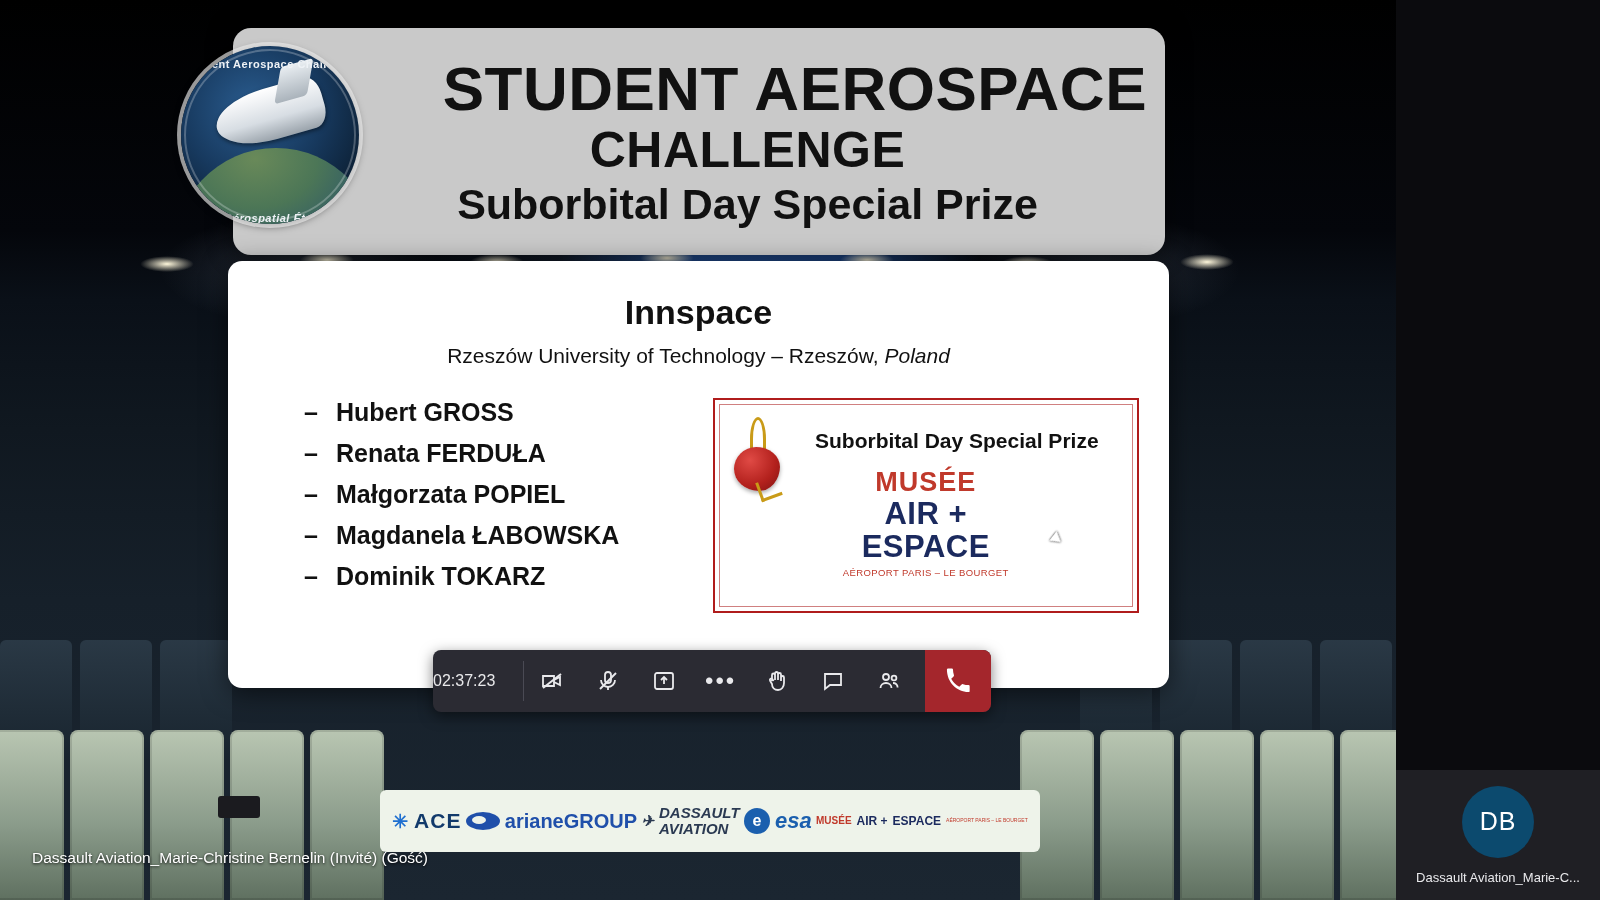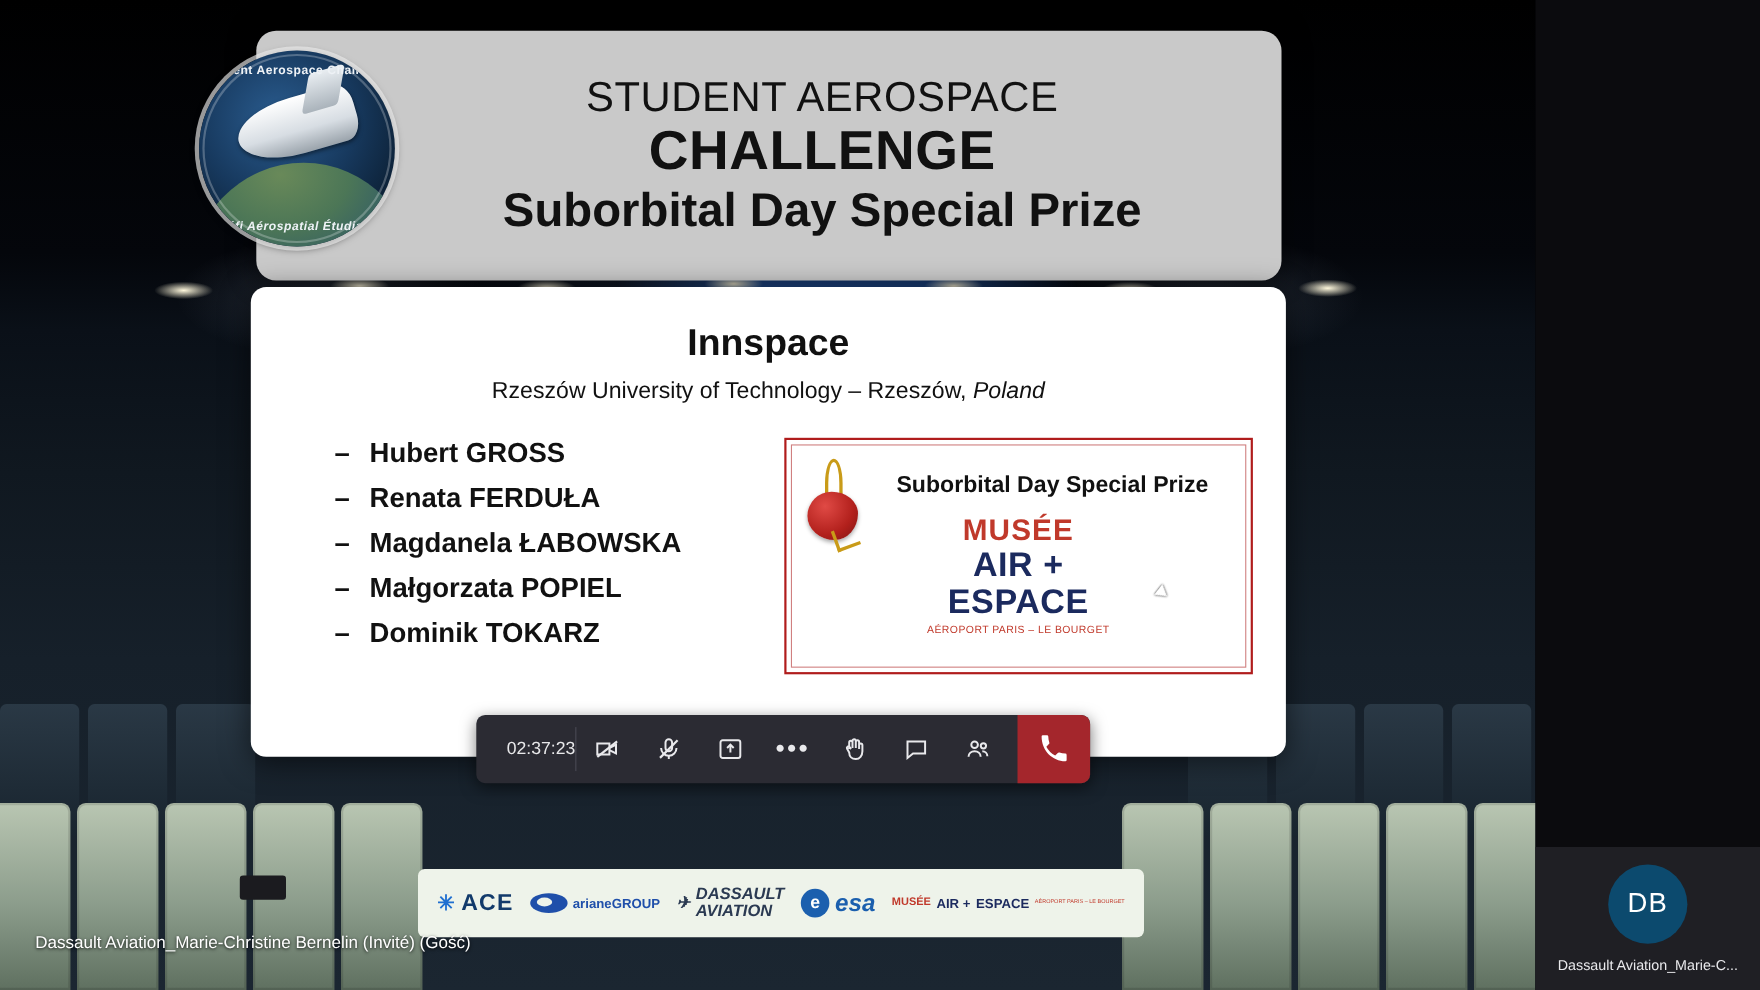--- a/index.html
+++ b/index.html
@@ -97,27 +97,27 @@
   }
   #banner-logo .ring {
     position: absolute; inset: 3px; border-radius: 50%;
     border: 2px solid rgba(255,255,255,.25);
   }
   #banner-logo .txt-top, #banner-logo .txt-bot {
     position: absolute; left: 0; width: 100%; text-align: center;
     color: #eef2f6; font-size: 11px; font-weight: bold; letter-spacing: .5px;
   }
   #banner-logo .txt-top { top: 12px; }
-  #banner-logo .txt-bot { bottom: 12px; font-style: italic; }
+  #banner-logo .txt-bot { bottom: 0; font-style: italic; }
 
   #banner-title {
     width: 100%; text-align: center; padding-left: 115px; padding-right: 18px;
     color: #111; line-height: 1.08;
   }
-  #banner-title .l1 { font-size: 38px; font-weight: normal; letter-spacing: .5px; }
+  #banner-title .l1 { font-size: 62px; font-weight: bold; letter-spacing: .5px; text-align: right; }
   #banner-title .l2 { font-size: 50px; font-weight: bold; letter-spacing: .5px; }
   #banner-title .l3 { font-size: 43px; font-weight: bold; margin-top: 4px; }
 
   
   #slide {
     position: absolute; left: 228px; top: 261px;
     width: 941px; height: 427px;
     background: #fff;
     border-radius: 14px;
     box-shadow: 0 4px 26px rgba(0,0,0,.55);
@@ -187,21 +187,21 @@
   .sp-ace { font-size: 21px; font-weight: bold; letter-spacing: 1px; color: #123a6b; }
   .sp-ace .star { color: #1f6fd0; font-size: 19px; }
   .sp-ariane .dot {
     width: 34px; height: 18px; border-radius: 50%;
     background: #1f4faa; display:inline-block; position: relative;
   }
   .sp-ariane .dot::after{
     content:""; position:absolute; left:6px; top:4px; width:14px;height:8px;
     background:#eef3ea; border-radius:50%;
   }
-  .sp-ariane .txt { font-size: 12px; font-weight: bold; color: #1f4faa; }
+  .sp-ariane .txt { font-size: 20px; font-weight: bold; color: #1f4faa; }
   .sp-dassault { font-size: 15px; font-weight: bold; font-style: italic; color: #2b3a52; line-height: 1.05; }
   .sp-esa .globe {
     width: 26px; height: 26px; border-radius: 50%;
     background: #1b5fae; color: #fff; font-size: 16px; font-weight: bold;
     display:flex; align-items:center; justify-content:center;
   }
   .sp-esa .txt { font-size: 22px; font-weight: bold; color: #1b5fae; font-style: italic; }
   .sp-musee { text-align: center; line-height: 1.05; }
   .sp-musee .a { color: #c0392b; font-size: 10px; font-weight: bold; }
   .sp-musee .b { color: #1b2a5e; font-size: 12px; font-weight: bold; }
@@ -210,21 +210,21 @@
   
   #callbar {
     position: absolute; left: 433px; top: 650px;
     width: 558px; height: 62px;
     background: #2b2b33;
     border-radius: 8px;
     display: flex; align-items: center;
     box-shadow: 0 4px 14px rgba(0,0,0,.5);
   }
   #callbar .timer {
-    width: 96px; text-align: right; color: #e8e8ea; font-size: 16px;
+    width: 96px; text-align: left; color: #e8e8ea; font-size: 16px;
   }
   #callbar .sep { width: 1px; height: 40px; background: #4a4a54; }
   #callbar .btn {
     width: 60px; height: 62px;
     display: flex; align-items: center; justify-content: center;
     color: #e8e8ea; cursor: pointer;
   }
   #callbar .btn svg { width: 24px; height: 24px; fill: none; stroke: #e9e9ec; stroke-width: 1.8; }
   #callbar .dots { font-size: 24px; letter-spacing: 2px; line-height: 0; color: #e9e9ec; }
   #callbar .hangup {
@@ -335,22 +335,22 @@
       <h1>Innspace</h1>
       <div class="affil">
         <span>Rzeszów University of Technology – Rzeszów,</span>
         <em>Poland</em>
       </div>
 
       <div id="slide-body">
         <ul id="names">
           <li><span class="dash">–</span><span>Hubert GROSS</span></li>
           <li><span class="dash">–</span><span>Renata FERDUŁA</span></li>
+          <li><span class="dash">–</span><span>Małgorzata POPIEL</span></li>
           <li><span class="dash">–</span><span>Magdanela ŁABOWSKA</span></li>
-          <li><span class="dash">–</span><span>Małgorzata POPIEL</span></li>
           <li><span class="dash">–</span><span>Dominik TOKARZ</span></li>
         </ul>
 
         <div id="prize-box">
           <div id="prize-inner">
             <div class="wax-seal">
               <div class="ribbon"></div>
               <div class="blob"></div>
               <div class="tail"></div>
             </div>

